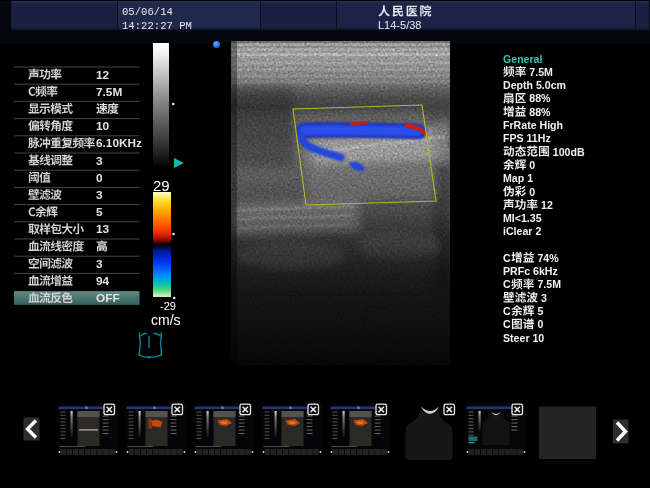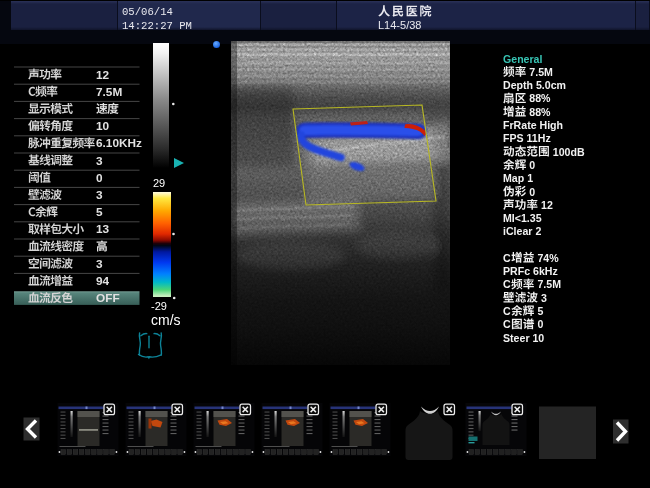--- a/index.html
+++ b/index.html
@@ -141,23 +141,23 @@
     <path d="M29.5 242.7V249.6H28.4V251H39.4V249.6H38.4V242.7H33.7C34 242.1 34.3 241.5 34.6 240.8L32.9 240.5C32.7 241.1 32.4 242 32.1 242.7ZM30.9 249.6V244H32V249.6ZM33.3 249.6V244H34.4V249.6ZM35.8 249.6V244H36.9V249.6Z M45.8 246.3V251H47V246.3ZM43.8 246.3V247.4C43.8 248.4 43.6 249.6 42.3 250.6C42.6 250.8 43 251.2 43.2 251.5C44.8 250.3 45 248.7 45 247.4V246.3ZM47.7 246.3V249.8C47.7 250.6 47.8 250.9 48 251.1C48.2 251.3 48.5 251.3 48.8 251.3C49 251.3 49.2 251.3 49.4 251.3C49.6 251.3 49.9 251.3 50.1 251.2C50.3 251.1 50.4 250.9 50.5 250.7C50.6 250.4 50.6 249.8 50.6 249.3C50.3 249.2 49.9 249 49.7 248.7C49.7 249.3 49.6 249.7 49.6 249.9C49.6 250.1 49.6 250.1 49.5 250.2C49.5 250.2 49.4 250.2 49.4 250.2C49.3 250.2 49.2 250.2 49.2 250.2C49.2 250.2 49.1 250.2 49.1 250.2C49 250.1 49 250 49 249.8V246.3ZM39.9 241.7C40.7 242 41.6 242.6 42.1 243L42.9 241.9C42.4 241.5 41.5 240.9 40.7 240.6ZM39.5 244.9C40.2 245.2 41.2 245.8 41.7 246.2L42.5 245C42 244.6 41 244.1 40.2 243.8ZM39.7 250.5 40.9 251.4C41.6 250.3 42.3 248.9 43 247.7L41.9 246.7C41.2 248.1 40.3 249.6 39.7 250.5ZM45.6 240.8C45.7 241.1 45.9 241.5 46 241.9H42.9V243.2H44.9C44.6 243.7 44.1 244.2 44 244.3C43.7 244.6 43.3 244.6 43 244.7C43.1 245 43.3 245.7 43.3 246C43.8 245.9 44.4 245.8 48.9 245.5C49.1 245.8 49.2 246 49.4 246.2L50.5 245.5C50.1 244.9 49.3 243.9 48.7 243.2H50.3V241.9H47.5C47.3 241.5 47.1 240.9 46.9 240.5ZM47.5 243.6 48 244.4 45.5 244.5C45.8 244.1 46.2 243.6 46.5 243.2H48.3Z M50.8 249.7 51 251C52.2 250.6 53.6 250.1 55 249.6L54.8 248.5C53.3 248.9 51.8 249.4 50.8 249.7ZM58.5 241.3C59 241.7 59.7 242.1 60 242.4L60.9 241.6C60.5 241.3 59.8 240.9 59.4 240.6ZM51.1 245.6C51.3 245.5 51.5 245.5 52.6 245.3C52.2 245.9 51.9 246.3 51.7 246.5C51.3 246.9 51 247.2 50.7 247.3C50.9 247.6 51.1 248.2 51.2 248.5C51.5 248.3 51.9 248.2 54.8 247.6C54.8 247.3 54.8 246.8 54.9 246.5L53 246.8C53.8 245.8 54.6 244.7 55.2 243.6L54.1 242.9C53.9 243.3 53.6 243.7 53.4 244.1L52.4 244.2C53 243.3 53.7 242.2 54.2 241.1L52.8 240.5C52.4 241.8 51.6 243.3 51.3 243.6C51.1 244 50.9 244.2 50.6 244.3C50.8 244.7 51 245.4 51.1 245.6ZM60.4 246.4C60 246.9 59.6 247.4 59 247.9C58.9 247.4 58.8 246.9 58.7 246.4L61.5 245.9L61.2 244.6L58.6 245.1L58.5 244L61.2 243.6L60.9 242.3L58.4 242.7C58.4 242 58.3 241.2 58.4 240.4H56.9C56.9 241.3 57 242.1 57 242.9L55.3 243.2L55.5 244.5L57.1 244.2L57.2 245.4L55 245.7L55.3 247L57.4 246.6C57.5 247.4 57.7 248.1 57.9 248.8C56.9 249.4 55.8 249.9 54.6 250.2C54.9 250.5 55.3 251 55.5 251.4C56.5 251 57.5 250.6 58.3 250C58.8 251 59.4 251.6 60.1 251.6C61.1 251.6 61.5 251.2 61.7 249.7C61.4 249.6 61 249.3 60.7 248.9C60.6 249.9 60.5 250.2 60.3 250.2C60 250.2 59.7 249.8 59.5 249.2C60.3 248.5 61 247.8 61.6 246.9Z M63.3 243.9C62.9 244.6 62.4 245.4 61.8 245.9L62.9 246.5C63.5 246 64 245.1 64.4 244.4ZM69.8 244.6C70.5 245.3 71.3 246.2 71.6 246.8L72.7 246.1C72.3 245.4 71.5 244.6 70.8 244ZM69.2 242.9C68.4 243.9 67.3 244.7 66 245.4V243.8H64.7V245.8V245.9C63.7 246.3 62.7 246.7 61.6 246.9C61.9 247.2 62.3 247.8 62.4 248.1C63.4 247.8 64.3 247.5 65.2 247.1C65.5 247.2 66 247.3 66.6 247.3C66.9 247.3 68.5 247.3 68.8 247.3C70 247.3 70.4 246.9 70.5 245.5C70.2 245.4 69.7 245.3 69.4 245.1C69.3 246 69.2 246.2 68.7 246.2H67C68.3 245.4 69.5 244.5 70.4 243.5ZM66.2 240.5C66.3 240.8 66.4 241.1 66.5 241.4H62.1V243.8H63.5V242.6H65.8L65.2 243.3C66 243.6 66.8 244 67.3 244.4L68 243.5C67.6 243.2 66.9 242.9 66.3 242.6H70.8V243.8H72.3V241.4H68C67.9 241 67.7 240.6 67.6 240.3ZM63.1 248.1V251.1H70V251.5H71.4V247.9H70V249.8H67.9V247.6H66.5V249.8H64.5V248.1Z M77 243.1V243.9H75.4V245H77V246.8H81.8V245H83.6V243.9H81.8V243.1H80.5V243.9H78.3V243.1ZM80.5 245V245.8H78.3V245ZM80.8 248.4C80.4 248.8 79.9 249.1 79.3 249.4C78.6 249.1 78.1 248.8 77.7 248.4ZM75.4 247.3V248.4H76.7L76.2 248.6C76.6 249.1 77.1 249.5 77.7 249.9C76.8 250.1 75.9 250.2 74.9 250.3C75.1 250.6 75.3 251.1 75.4 251.5C76.8 251.3 78.1 251.1 79.2 250.7C80.3 251.1 81.6 251.4 83 251.6C83.2 251.2 83.6 250.6 83.9 250.3C82.8 250.3 81.8 250.1 80.9 249.9C81.8 249.3 82.5 248.6 83 247.7L82.1 247.2L81.8 247.3ZM77.9 240.7C78 240.9 78.1 241.2 78.1 241.5H73.7V244.6C73.7 246.5 73.6 249.1 72.7 250.9C73 251 73.7 251.3 74 251.5C75 249.6 75.1 246.6 75.1 244.6V242.8H83.7V241.5H79.8C79.6 241.1 79.5 240.7 79.3 240.4Z" fill="#d4d4d4"></path>
     <path d="M99.6 244.2H104.2V244.8H99.6ZM98.2 243.2V245.8H105.7V243.2ZM100.9 240.7 101.2 241.6H96.6V242.8H107.1V241.6H102.9L102.4 240.4ZM99.2 247.8V250.9H100.6V250.5H103.9C104.1 250.7 104.3 251.2 104.3 251.5C105.2 251.5 105.8 251.5 106.2 251.3C106.7 251.1 106.8 250.9 106.8 250.3V246.2H97V251.6H98.3V247.4H105.4V250.3C105.4 250.4 105.3 250.5 105.2 250.5H104.4V247.8ZM100.6 248.8H103.2V249.5H100.6Z" fill="#e2e2e2"></path>
     <path d="M34.4 261.7C35.6 262.3 37.2 263.2 38.1 263.7L39 262.6C38.1 262 36.4 261.2 35.3 260.7ZM32.4 260.7C31.4 261.5 30.1 262.2 28.8 262.6L29.6 263.9L30.3 263.6V264.8H33.1V267.1H28.8V268.4H39V267.1H34.6V264.8H37.6V263.5H30.4C31.5 263 32.6 262.3 33.4 261.6ZM32.7 258C32.9 258.3 33 258.7 33.1 259H28.7V261.9H30.1V260.3H37.6V261.7H39.1V259H34.9C34.7 258.6 34.5 258 34.3 257.6Z M39.9 260.5V268.7H41.4V260.5ZM40.1 258.4C40.6 259 41.2 259.8 41.5 260.3L42.7 259.5C42.4 259 41.8 258.3 41.2 257.8ZM43.9 264.4H46.1V265.5H43.9ZM43.9 262.1H46.1V263.2H43.9ZM42.6 261V266.6H47.5V261ZM43.1 258.3V259.6H48.7V267.2C48.7 267.4 48.7 267.4 48.5 267.4C48.4 267.4 47.9 267.4 47.6 267.4C47.7 267.8 47.9 268.3 48 268.7C48.7 268.7 49.3 268.7 49.7 268.4C50.1 268.2 50.2 267.9 50.2 267.2V258.3Z M56.5 265.3V267.3C56.5 268.2 56.8 268.5 57.9 268.5C58.1 268.5 59 268.5 59.2 268.5C60.1 268.5 60.3 268.2 60.4 266.8C60.1 266.7 59.7 266.6 59.5 266.4C59.5 267.4 59.4 267.6 59.1 267.6C58.9 267.6 58.2 267.6 58 267.6C57.7 267.6 57.6 267.6 57.6 267.3V265.3ZM55.4 265.3C55.3 266.1 55 267.1 54.7 267.7L55.6 268.1C55.9 267.5 56.2 266.4 56.3 265.6ZM57.6 264.9C58 265.5 58.6 266.3 58.8 266.8L59.6 266.3C59.4 265.8 58.9 265 58.4 264.4ZM59.6 265.2C60.2 266.1 60.7 267.2 60.9 268L61.8 267.5C61.6 266.8 61 265.7 60.4 264.9ZM51.1 258.9C51.7 259.3 52.5 260 52.9 260.4L53.7 259.5C53.3 259 52.5 258.4 51.9 258ZM50.5 261.9C51.2 262.3 52 262.9 52.4 263.3L53.2 262.4C52.8 262 51.9 261.4 51.3 261ZM50.8 267.6 52 268.4C52.5 267.2 53 265.9 53.5 264.7L52.4 263.9C51.9 265.2 51.2 266.7 50.8 267.6ZM53.8 259.8V262.4C53.8 264 53.8 266.3 52.8 268C53 268.1 53.6 268.6 53.8 268.9C54.9 267.1 55.1 264.2 55.1 262.4V260.9H56.3V261.8L55.4 261.8L55.5 262.8L56.3 262.7V262.9C56.3 263.9 56.6 264.3 58 264.3C58.2 264.3 59.4 264.3 59.7 264.3C60.7 264.3 61 264 61.2 262.9C60.8 262.8 60.3 262.6 60.1 262.5C60 263.1 60 263.2 59.6 263.2C59.3 263.2 58.3 263.2 58.1 263.2C57.6 263.2 57.5 263.2 57.5 262.9V262.6L59.7 262.5L59.6 261.5L57.5 261.7V260.9H60.3C60.1 261.2 60 261.6 59.9 261.8L60.9 262.1C61.2 261.6 61.5 260.7 61.7 260L60.8 259.8L60.7 259.8H58V259.3H61V258.3H58V257.7H56.7V259.8Z M62.3 258.8C63 259.1 63.9 259.7 64.4 260.1L65.2 258.9C64.7 258.6 63.8 258.1 63.1 257.7ZM61.6 262C62.3 262.3 63.3 262.9 63.7 263.2L64.6 262C64.1 261.7 63.1 261.2 62.4 260.9ZM61.9 267.8 63.1 268.6C63.7 267.5 64.4 266.1 64.9 264.8L63.8 264C63.2 265.4 62.4 266.9 61.9 267.8ZM68.2 260.5V262.2H66.8V260.5ZM65.4 259.2V262.2C65.4 264 65.3 266.4 64.1 268C64.5 268.2 65.1 268.5 65.3 268.7C65.6 268.4 65.8 268 65.9 267.6C66.2 267.9 66.6 268.5 66.8 268.8C67.7 268.4 68.5 267.9 69.3 267.3C70 267.9 70.9 268.4 71.9 268.8C72.1 268.4 72.5 267.8 72.8 267.5C71.8 267.3 71 266.8 70.2 266.3C71 265.3 71.6 264 72 262.5L71.1 262.1L70.9 262.2H69.5V260.5H71C70.8 261 70.7 261.3 70.6 261.6L71.8 262C72.1 261.3 72.5 260.3 72.8 259.4L71.7 259.2L71.5 259.2H69.5V257.7H68.2V259.2ZM68 263.4H70.3C70.1 264.2 69.7 264.8 69.2 265.4C68.7 264.8 68.3 264.1 68 263.4ZM66.7 263.7C67.2 264.7 67.7 265.6 68.3 266.3C67.6 266.9 66.8 267.3 65.9 267.6C66.5 266.4 66.7 265 66.7 263.7Z" fill="#d4d4d4"></path>
     <text x="96" y="267.7" font-size="11.8" font-weight="bold" fill="#e2e2e2">3</text>
     <path d="M29.5 277.1V284H28.4V285.4H39.4V284H38.4V277.1H33.7C34 276.5 34.3 275.9 34.6 275.2L32.9 274.9C32.7 275.5 32.4 276.4 32.1 277.1ZM30.9 284V278.4H32V284ZM33.3 284V278.4H34.4V284ZM35.8 284V278.4H36.9V284Z M45.8 280.7V285.4H47V280.7ZM43.8 280.7V281.8C43.8 282.8 43.6 284 42.3 285C42.6 285.2 43 285.6 43.2 285.9C44.8 284.7 45 283.1 45 281.8V280.7ZM47.7 280.7V284.2C47.7 285 47.8 285.3 48 285.5C48.2 285.7 48.5 285.7 48.8 285.7C49 285.7 49.2 285.7 49.4 285.7C49.6 285.7 49.9 285.7 50.1 285.6C50.3 285.5 50.4 285.3 50.5 285.1C50.6 284.8 50.6 284.2 50.6 283.7C50.3 283.6 49.9 283.4 49.7 283.1C49.7 283.7 49.6 284.1 49.6 284.3C49.6 284.5 49.6 284.5 49.5 284.6C49.5 284.6 49.4 284.6 49.4 284.6C49.3 284.6 49.2 284.6 49.2 284.6C49.2 284.6 49.1 284.6 49.1 284.6C49 284.5 49 284.4 49 284.2V280.7ZM39.9 276C40.7 276.4 41.6 277 42.1 277.4L42.9 276.3C42.4 275.9 41.5 275.3 40.7 275ZM39.5 279.3C40.2 279.6 41.2 280.2 41.7 280.6L42.5 279.4C42 279 41 278.5 40.2 278.2ZM39.7 284.9 40.9 285.8C41.6 284.7 42.3 283.3 43 282.1L41.9 281.1C41.2 282.5 40.3 284 39.7 284.9ZM45.6 275.2C45.7 275.5 45.9 275.9 46 276.3H42.9V277.6H44.9C44.6 278.1 44.1 278.6 44 278.7C43.7 279 43.3 279 43 279.1C43.1 279.4 43.3 280.1 43.3 280.4C43.8 280.3 44.4 280.2 48.9 279.9C49.1 280.2 49.2 280.4 49.4 280.6L50.5 279.9C50.1 279.3 49.3 278.3 48.7 277.6H50.3V276.3H47.5C47.3 275.9 47.1 275.3 46.9 274.9ZM47.5 278 48 278.8 45.5 278.9C45.8 278.5 46.2 278 46.5 277.6H48.3Z M55.8 277.9C56.1 278.5 56.4 279.2 56.4 279.6L57.2 279.3C57.1 278.9 56.8 278.2 56.5 277.7ZM50.5 283.1 51 284.5C52 284.1 53.2 283.6 54.4 283.1L54.1 281.9L53.1 282.2V279H54.2V277.7H53.1V275H51.8V277.7H50.7V279H51.8V282.7C51.3 282.9 50.9 283 50.5 283.1ZM54.6 276.6V280.7H61.1V276.6H59.8L60.7 275.3L59.2 274.8C59 275.4 58.6 276.1 58.3 276.6H56.5L57.3 276.2C57.1 275.8 56.8 275.3 56.4 274.9L55.2 275.3C55.5 275.7 55.8 276.2 56 276.6ZM55.7 277.5H57.3V279.8H55.7ZM58.3 277.5H59.9V279.8H58.3ZM56.4 283.8H59.3V284.4H56.4ZM56.4 282.8V282.2H59.3V282.8ZM55.1 281.2V286H56.4V285.4H59.3V286H60.6V281.2ZM59.1 277.7C58.9 278.2 58.6 278.9 58.4 279.3L59 279.6C59.3 279.2 59.6 278.6 59.9 278Z M68.1 279.4C69.3 279.9 71 280.6 71.8 281L72.6 279.9C71.7 279.5 70 278.8 68.9 278.4ZM65.3 278.5C64.5 279 63 279.7 61.9 280C62.2 280.3 62.5 280.9 62.7 281.2L63.2 281V284.3H61.8V285.6H72.6V284.3H71.3V280.9H63.3C64.4 280.4 65.6 279.7 66.3 279.2ZM64.4 284.3V282.1H65.4V284.3ZM66.7 284.3V282.1H67.7V284.3ZM68.9 284.3V282.1H69.9V284.3ZM69.4 274.9C69.1 275.5 68.7 276.3 68.3 276.9L68.9 277.1H65.5L66.1 276.8C65.9 276.2 65.4 275.5 64.9 274.9L63.7 275.4C64.1 275.9 64.5 276.6 64.7 277.1H61.9V278.4H72.5V277.1H69.6C70 276.6 70.4 275.9 70.8 275.3Z" fill="#d4d4d4"></path>
     <text x="96" y="284.9" font-size="11.8" font-weight="bold" fill="#e2e2e2">94</text>
     <path d="M29.5 294.3V301.2H28.4V302.6H39.4V301.2H38.4V294.3H33.7C34 293.7 34.3 293.1 34.6 292.4L32.9 292.1C32.7 292.7 32.4 293.6 32.1 294.3ZM30.9 301.2V295.6H32V301.2ZM33.3 301.2V295.6H34.4V301.2ZM35.8 301.2V295.6H36.9V301.2Z M45.8 297.9V302.6H47V297.9ZM43.8 297.9V299C43.8 300 43.6 301.2 42.3 302.2C42.6 302.4 43 302.8 43.2 303.1C44.8 301.9 45 300.3 45 299V297.9ZM47.7 297.9V301.4C47.7 302.2 47.8 302.5 48 302.7C48.2 302.9 48.5 302.9 48.8 302.9C49 302.9 49.2 302.9 49.4 302.9C49.6 302.9 49.9 302.9 50.1 302.8C50.3 302.7 50.4 302.5 50.5 302.3C50.6 302 50.6 301.4 50.6 300.9C50.3 300.8 49.9 300.6 49.7 300.3C49.7 300.9 49.6 301.3 49.6 301.5C49.6 301.7 49.6 301.7 49.5 301.8C49.5 301.8 49.4 301.8 49.4 301.8C49.3 301.8 49.2 301.8 49.2 301.8C49.2 301.8 49.1 301.8 49.1 301.8C49 301.7 49 301.6 49 301.4V297.9ZM39.9 293.2C40.7 293.6 41.6 294.2 42.1 294.6L42.9 293.5C42.4 293.1 41.5 292.5 40.7 292.2ZM39.5 296.5C40.2 296.8 41.2 297.4 41.7 297.8L42.5 296.6C42 296.2 41 295.7 40.2 295.4ZM39.7 302.1 40.9 303C41.6 301.9 42.3 300.5 43 299.3L41.9 298.3C41.2 299.7 40.3 301.2 39.7 302.1ZM45.6 292.4C45.7 292.7 45.9 293.1 46 293.5H42.9V294.8H44.9C44.6 295.3 44.1 295.8 44 295.9C43.7 296.2 43.3 296.2 43 296.3C43.1 296.6 43.3 297.3 43.3 297.6C43.8 297.5 44.4 297.4 48.9 297.1C49.1 297.4 49.2 297.6 49.4 297.8L50.5 297.1C50.1 296.5 49.3 295.5 48.7 294.8H50.3V293.5H47.5C47.3 293.1 47.1 292.5 46.9 292.1ZM47.5 295.2 48 296 45.5 296.1C45.8 295.7 46.2 295.2 46.5 294.8H48.3Z M59.7 292.1C57.9 292.7 54.7 293 51.9 293V296.2C51.9 298.1 51.8 300.6 50.6 302.3C51 302.5 51.6 302.9 51.9 303.2C53.1 301.5 53.3 298.8 53.4 296.8H53.9C54.4 298.3 55.1 299.5 56 300.4C55.1 301.1 54 301.5 52.9 301.8C53.2 302.1 53.5 302.7 53.7 303.1C55 302.7 56.1 302.2 57.1 301.4C58.1 302.1 59.2 302.7 60.6 303C60.8 302.7 61.2 302.1 61.5 301.8C60.2 301.5 59.1 301.1 58.2 300.5C59.4 299.3 60.2 297.8 60.7 295.8L59.7 295.4L59.5 295.5H53.4V294.3C56 294.2 58.8 293.9 60.9 293.3ZM58.8 296.8C58.4 297.9 57.8 298.8 57.1 299.6C56.3 298.8 55.7 297.9 55.3 296.8Z M66.6 296.7V298.1H64.4V296.7ZM68 296.7H70.2V298.1H68ZM68 294.2C67.7 294.6 67.3 295 67 295.4H64.3C64.7 295 65 294.6 65.3 294.2ZM65.2 292C64.4 293.5 63 294.8 61.6 295.7C61.9 296 62.2 296.7 62.4 297C62.6 296.9 62.8 296.7 63.1 296.5V300.8C63.1 302.5 63.7 302.9 65.9 302.9C66.4 302.9 69.5 302.9 70 302.9C72 302.9 72.5 302.4 72.7 300.4C72.3 300.4 71.8 300.1 71.4 299.9C71.2 301.4 71.1 301.7 69.9 301.7C69.2 301.7 66.5 301.7 65.9 301.7C64.6 301.7 64.4 301.5 64.4 300.8V299.4H70.2V299.8H71.6V295.4H68.7C69.2 294.8 69.7 294.2 70.1 293.6L69.2 292.9L68.9 293H66.2L66.5 292.5Z" fill="#d4d4d4"></path>
     <text x="96" y="302.1" font-size="11.8" font-weight="bold" fill="#e2e2e2">OFF</text>
   </svg>
 <div class="abs" style="left:152.5px;top:43px;width:16.5px;height:125px;background:linear-gradient(#ffffff,#f2f2f2 8%,#8a8a8a 45%,#2a2a2a 85%,#000)"></div>
-<div class="abs" style="left:153px;top:177px;width:30px;height:12px;color:#fff;font-size:11px;">29</div>
+<div class="abs" style="left:153px;top:177px;width:30px;height:12px;color:#fff;font-size:15px;">29</div>
 <div class="abs" style="left:152.5px;top:192px;width:18.5px;height:105px;background:linear-gradient(#fffbe0 0%,#ffe840 6%,#ffa800 18%,#ff6000 30%,#e02800 40%,#8a0a00 46%,#200008 49%,#000614 51%,#0018a0 57%,#0038f0 67%,#0080ff 78%,#00b8c8 86%,#48d578 93%,#c8f0c0 99%)"></div>
-<div class="abs" style="left:151px;top:300px;width:34px;height:12px;color:#fff;font-size:11px;">-29</div>
+<div class="abs" style="left:151px;top:300px;width:34px;height:12px;color:#fff;font-size:11px;text-align:center;">-29</div>
 <div class="abs" style="left:151px;top:312px;width:34px;height:12px;color:#fff;font-size:14px;">cm/s</div>
 <svg class="abs" style="left:170px;top:100px" width="20" height="72" viewBox="0 0 20 72">
     <circle cx="3.3" cy="4" r="1.3" fill="#e8e8e8"></circle>
     <path d="M4 58 L14 63 L4 68 Z" fill="#19b2b2"></path>
   </svg>
 <svg class="abs" style="left:170px;top:230px" width="10" height="72" viewBox="0 0 10 72">
     <circle cx="3.5" cy="4" r="1.3" fill="#e8e8e8"></circle>
     <circle cx="4.2" cy="68" r="1.3" fill="#e8e8e8"></circle>
   </svg>
 <svg class="abs" style="left:137px;top:329px" width="27" height="31" viewBox="0 0 27 31">

